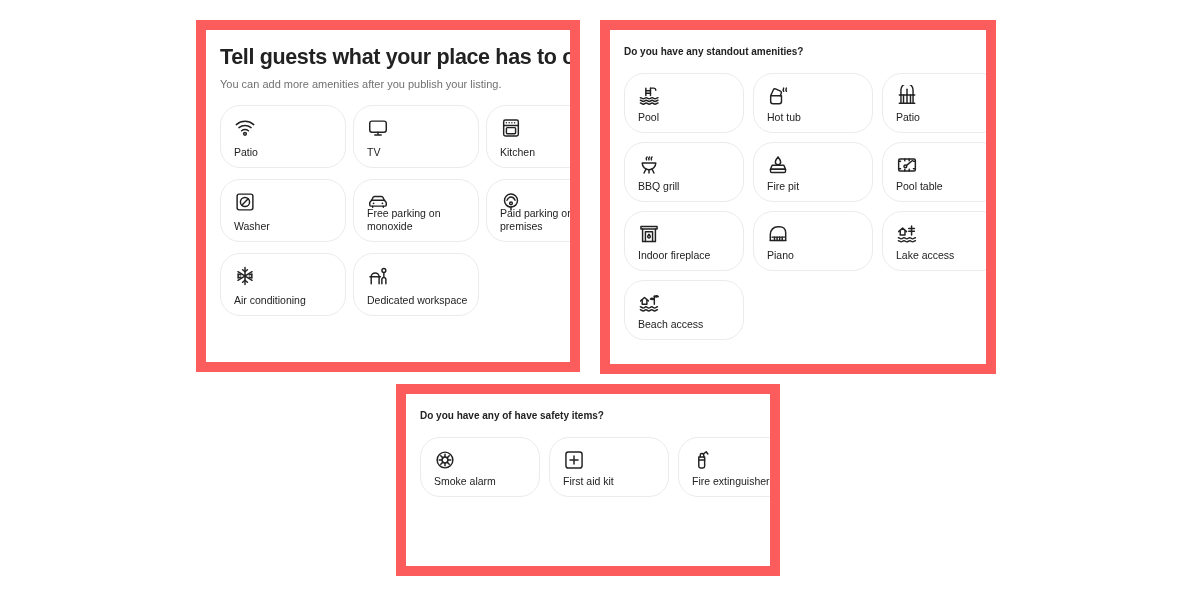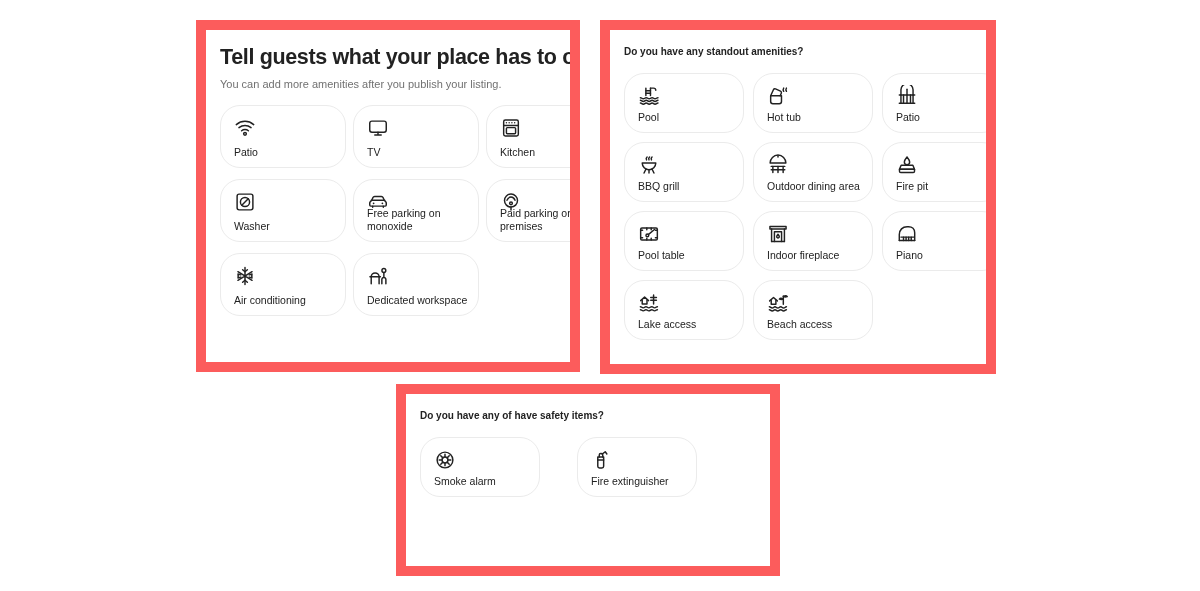--- a/index.html
+++ b/index.html
@@ -128,21 +128,21 @@
   }
 
   
   #panel-safety {
     left: 396px;
     top: 384px;
     width: 384px;
     height: 192px;
   }
   #panel-safety .panel-inner { padding: 14px 0 0 14px; }
-  #grid-safety { width: 420px; margin-top: 13px; gap: 28px; }
+  #grid-safety { width: 420px; margin-top: 13px; }
   #grid-safety .amenity-card {
     width: 120px;
     height: 60px;
     margin: 0 9px 9px 0;
   }
 </style>
 </head>
 <body>
 
 <div class="panel" id="panel-amenities">
@@ -281,32 +281,20 @@
         </div>
         <div class="amenity-card">
           <span class="ico">
             <svg viewBox="0 0 24 24" xmlns="http://www.w3.org/2000/svg">
               <path fill="none" stroke="currentColor" stroke-width="1.6" stroke-linecap="round" stroke-linejoin="round" d="M4.6 9.7h14.8a7.4 7.4 0 0 1-14.8 0Z"></path>
               <path fill="none" stroke="currentColor" stroke-width="1.6" stroke-linecap="round" stroke-linejoin="round" d="m8.7 16.3-2.1 4.4M15.3 16.3l2.1 4.4M12 17.2v3.5"></path>
               <path fill="none" stroke="currentColor" stroke-width="1.6" stroke-linecap="round" stroke-linejoin="round" d="M9.3 6.4c-.7-1.2-.5-2.1.6-3.1M12 6.4c-.7-1.2-.5-2.1.6-3.1M14.7 6.4c-.7-1.2-.5-2.1.6-3.1"></path>
             </svg>
           </span>
           <span class="lbl">BBQ grill</span>
-        </div>
-        <div class="amenity-card">
-          <span class="ico">
-            <svg viewBox="0 0 24 24" xmlns="http://www.w3.org/2000/svg">
-              <path fill="none" stroke="currentColor" stroke-width="1.6" stroke-linecap="round" stroke-linejoin="round" d="M3.4 9.8a8.6 8.6 0 0 1 17.2 0Z"></path>
-              <path fill="none" stroke="currentColor" stroke-width="1.6" stroke-linecap="round" stroke-linejoin="round" d="M12 3.2V1.9"></path>
-              <path fill="none" stroke="currentColor" stroke-width="1.6" stroke-linecap="round" stroke-linejoin="round" d="M4.6 13.5h14.8"></path>
-              <path fill="none" stroke="currentColor" stroke-width="1.6" stroke-linecap="round" stroke-linejoin="round" d="M6.4 13.5v6.8M17.6 13.5v6.8M12 13.5v6.8"></path>
-              <path fill="none" stroke="currentColor" stroke-width="1.6" stroke-linecap="round" stroke-linejoin="round" d="M4.6 17.1h14.8"></path>
-            </svg>
-          </span>
-          <span class="lbl">Outdoor dining area</span>
         </div>
         <div class="amenity-card">
           <span class="ico">
             <svg viewBox="0 0 24 24" xmlns="http://www.w3.org/2000/svg">
               <path fill="none" stroke="currentColor" stroke-width="1.6" stroke-linecap="round" stroke-linejoin="round" d="M12 3.2c1.9 2.3 2.9 4.1 2.9 5.5a2.9 2.9 0 0 1-5.8 0c0-1.4 1-3.2 2.9-5.5Z"></path>
               <path fill="none" stroke="currentColor" stroke-width="1.6" stroke-linecap="round" stroke-linejoin="round" d="M5.6 12.3h12.8l1.8 4.3H3.8Z"></path>
               <path fill="none" stroke="currentColor" stroke-width="1.6" stroke-linecap="round" stroke-linejoin="round" d="M3.8 16.6h16.4v2.1c0 .8-.6 1.4-1.4 1.4H5.2c-.8 0-1.4-.6-1.4-1.4Z"></path>
             </svg>
           </span>
           <span class="lbl">Fire pit</span>
@@ -387,20 +375,29 @@
               <circle fill="none" stroke="currentColor" stroke-width="1.6" stroke-linecap="round" stroke-linejoin="round" cx="12" cy="12" r="3.2"></circle>
               <path fill="none" stroke="currentColor" stroke-width="1.6" stroke-linecap="round" stroke-linejoin="round" d="M12 8.8V5.6M12 15.2v3.2M8.8 12H5.6M15.2 12h3.2"></path>
               <path fill="none" stroke="currentColor" stroke-width="1.6" stroke-linecap="round" stroke-linejoin="round" d="m9.7 9.7-2.3-2.3M14.3 14.3l2.3 2.3M14.3 9.7l2.3-2.3M9.7 14.3l-2.3 2.3"></path>
             </svg>
           </span>
           <span class="lbl">Smoke alarm</span>
         </div>
         <div class="amenity-card">
           <span class="ico">
             <svg viewBox="0 0 24 24" xmlns="http://www.w3.org/2000/svg">
+              <rect fill="none" stroke="currentColor" stroke-width="1.6" stroke-linecap="round" stroke-linejoin="round" x="3.2" y="3.2" width="17.6" height="17.6" rx="2.6"></rect>
+              <path fill="none" stroke="currentColor" stroke-width="1.6" stroke-linecap="round" stroke-linejoin="round" d="M12 7.6v8.8M7.6 12h8.8"></path>
+            </svg>
+          </span>
+          <span class="lbl">First aid kit</span>
+        </div>
+        <div class="amenity-card">
+          <span class="ico">
+            <svg viewBox="0 0 24 24" xmlns="http://www.w3.org/2000/svg">
               <path fill="none" stroke="currentColor" stroke-width="1.6" stroke-linecap="round" stroke-linejoin="round" d="M7.4 8.8h6.4v10.1a1.9 1.9 0 0 1-1.9 1.9h-2.6a1.9 1.9 0 0 1-1.9-1.9Z"></path>
               <path fill="none" stroke="currentColor" stroke-width="1.6" stroke-linecap="round" stroke-linejoin="round" d="M9 8.8V6.5a1.6 1.6 0 0 1 1.6-1.6h.6a1.6 1.6 0 0 1 1.6 1.6v2.3"></path>
               <path fill="none" stroke="currentColor" stroke-width="1.6" stroke-linecap="round" stroke-linejoin="round" d="M12.2 5.5 15.5 3M15.5 3l1.8 2.4"></path>
               <path fill="none" stroke="currentColor" stroke-width="1.6" stroke-linecap="round" stroke-linejoin="round" d="M7.4 12.1h6.4"></path>
             </svg>
           </span>
           <span class="lbl">Fire extinguisher</span>
         </div>
       </div>
   </div>

